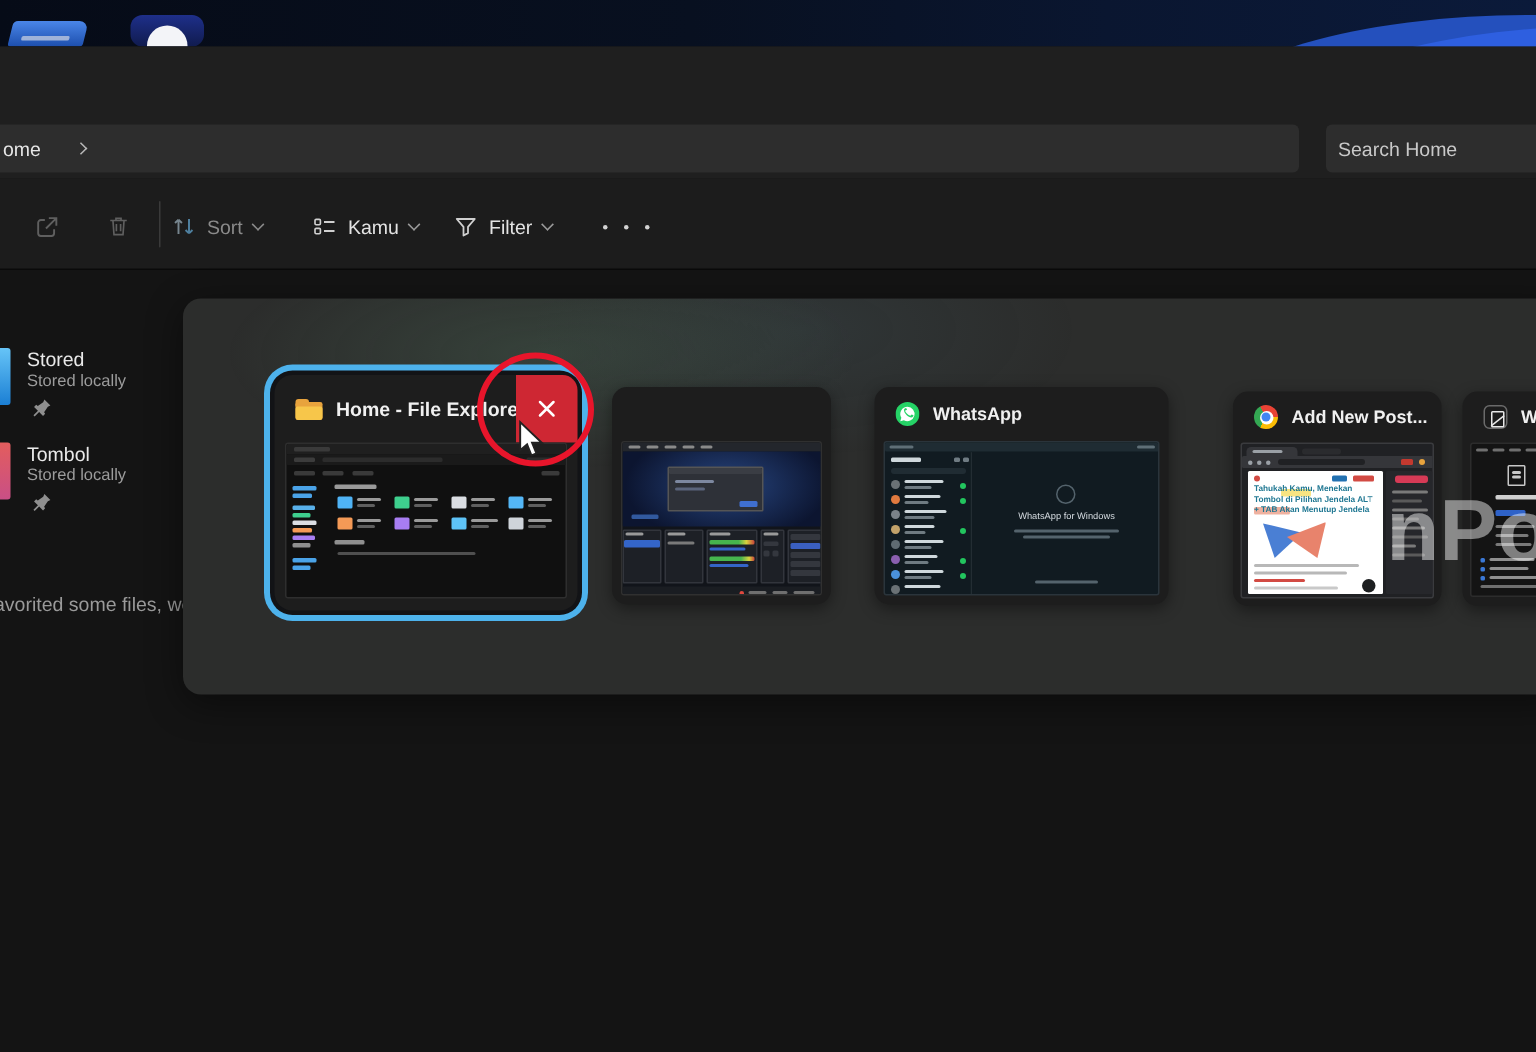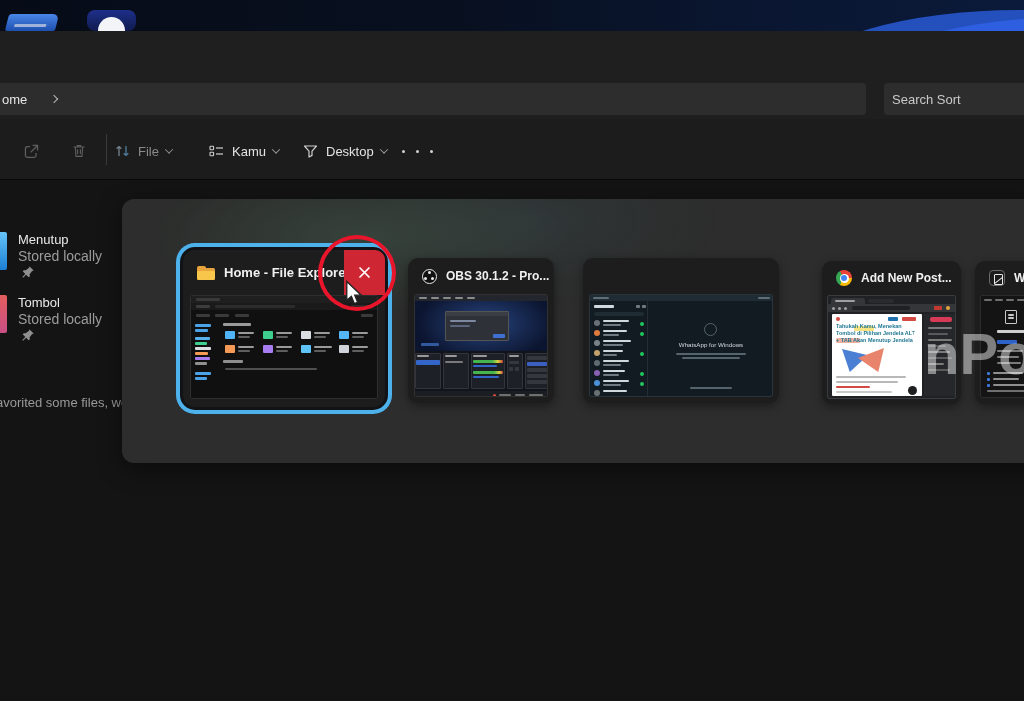--- a/index.html
+++ b/index.html
@@ -21,21 +21,21 @@
   #toolbar{left:0;top:119px;width:1024px;height:61px;background:#1c1c1c;border-bottom:1px solid #0a0a0a;}
   #body{left:0;top:180px;width:1024px;height:521px;background:#141414;}
   .bar-input{position:absolute;background:#2d2d2d;border-radius:4px;height:32px;top:3px;
     display:flex;align-items:center;color:#e6e6e6;font-size:13px;}
   .tbtn{position:absolute;top:18px;height:28px;display:flex;align-items:center;gap:7px;
     color:#e3e3e3;font-size:13px;border-radius:4px;}
   .tbtn.disabled{color:#8a8a8a;}
   .dotrow span{display:inline-block;width:3px;height:3px;border-radius:50%;background:#d2d2d2;margin:0 2px;}
   
   .side-label{position:absolute;left:18px;color:#e9e9e9;font-size:13px;}
-  .side-sub{position:absolute;left:18px;color:#9c9c9c;font-size:14px;}
+  .side-sub{position:absolute;left:18px;color:#9c9c9c;font-size:11px;}
   .sliver{position:absolute;left:0;width:7px;height:38px;border-radius:0 2px 2px 0;}
   
   #panel{left:122px;top:199px;width:920px;height:264px;border-radius:12px;background:#2c2d2c;
     box-shadow:0 6px 24px rgba(0,0,0,.45);}
   #panel:before{content:"";position:absolute;inset:0;border-radius:12px;
     background:radial-gradient(300px 110px at 26% 14%,rgba(96,150,118,.20),transparent 70%),
                radial-gradient(260px 120px at 45% 8%,rgba(80,130,150,.10),transparent 70%);}
   .card{position:absolute;background:#1d1d1d;border-radius:10px;box-shadow:0 3px 10px rgba(0,0,0,.4);}
   .card-title{position:absolute;left:0;top:0;right:0;display:flex;align-items:center;gap:9px;
     padding-left:14px;color:#f0f0f0;font-size:12.5px;font-weight:bold;}
@@ -80,21 +80,21 @@
   </div>
 
   <div id="titlebar" class="abs"></div>
 
   <div id="addr-row" class="abs">
     <div class="bar-input" style="left:-12px;width:878px;padding-left:14px;">
       <span>ome</span>
       <span class="chev chev-r" style="margin-left:24px;"></span>
     </div>
     <div class="bar-input" style="left:884px;width:150px;padding-left:8px;color:#c9c9c9;">
-      <span>Search Sort</span>
+      <span>Search Home</span>
     </div>
   </div>
 
   <div id="toolbar" class="abs">
     <div class="tbtn disabled" style="left:14px;width:34px;justify-content:center;">
       <svg width="17" height="17" viewBox="0 0 16 16">
         <path d="M6.5 3.5H4A1.7 1.7 0 0 0 2.3 5.2v6.6A1.7 1.7 0 0 0 4 13.5h6.6a1.7 1.7 0 0 0 1.7-1.7V9.3" stroke="#5f5f5f" stroke-width="1.2" fill="none"></path>
         <path d="M9 2.3h4.7V7M13.4 2.6 7.2 8.8" stroke="#5f5f5f" stroke-width="1.2" fill="none"></path>
       </svg>
     </div>
@@ -102,52 +102,52 @@
       <svg width="16" height="16" viewBox="0 0 16 16">
         <path d="M2.5 4h11M6.3 4V2.6h3.4V4M4.3 4l.7 9.4h6l.7-9.4M6.6 6.3v4.8M9.4 6.3v4.8" stroke="#5f5f5f" stroke-width="1.1" fill="none"></path>
       </svg>
     </div>
     <i class="d" style="left:106px;top:15px;width:1px;height:31px;background:#3a3a3a;"></i>
     <div class="tbtn disabled" style="left:114px;">
       <svg width="17" height="16" viewBox="0 0 17 16">
         <path d="M5 13V3.4M5 3.4 2.7 5.7M5 3.4l2.3 2.3" stroke="#77868f" stroke-width="1.3" fill="none"></path>
         <path d="M12 3v9.6M12 12.6l-2.3-2.3M12 12.6l2.3-2.3" stroke="#4e7f9e" stroke-width="1.3" fill="none"></path>
       </svg>
-      <span>File</span>
+      <span>Sort</span>
       <span class="chev" style="border-color:#8a8a8a;"></span>
     </div>
     <div class="tbtn" style="left:208px;">
       <svg width="17" height="16" viewBox="0 0 17 16">
         <rect x="2" y="3.2" width="3.6" height="3.6" rx="0.8" stroke="#d0d0d0" stroke-width="1.1" fill="none"></rect>
         <path d="M8 5h7" stroke="#d0d0d0" stroke-width="1.2"></path>
         <rect x="2" y="9.2" width="3.6" height="3.6" rx="0.8" stroke="#d0d0d0" stroke-width="1.1" fill="none"></rect>
         <path d="M8 11h7" stroke="#d0d0d0" stroke-width="1.2"></path>
       </svg>
       <span>Kamu</span>
       <span class="chev"></span>
     </div>
     <div class="tbtn" style="left:302px;">
       <svg width="17" height="16" viewBox="0 0 17 16">
         <path d="M2.5 3h12L10 8.2v4.2l-3 1.6V8.2z" stroke="#d0d0d0" stroke-width="1.2" fill="none" stroke-linejoin="round"></path>
       </svg>
-      <span>Desktop</span>
+      <span>Filter</span>
       <span class="chev"></span>
     </div>
     <div class="tbtn dotrow" style="left:398px;width:38px;justify-content:center;">
       <span></span>
         <span></span>
         <span></span>
     </div>
   </div>
 
   <div id="body" class="abs">
 
     <div>
       <span class="sliver" style="top:52px;background:linear-gradient(180deg,#66c4f7,#1b7fd4);"></span>
-      <span class="side-label" style="top:52px;">Menutup</span>
+      <span class="side-label" style="top:52px;">Stored</span>
       <span class="side-sub" style="top:68px;">Stored locally</span>
       <svg class="abs" style="left:21px;top:85px;" width="14" height="14" viewBox="0 0 14 14">
         <path d="M8.6 1.4 12.6 5.4 10.9 6.2 8.4 9.8 9.1 10.9 7.7 12.3 5.1 9.7 2.1 12.7 1.3 11.9 4.3 8.9 1.7 6.3 3.1 4.9 4.2 5.6 7.8 3.1z" fill="#8f8f8f"></path>
       </svg>
     </div>
 
     <div>
       <span class="sliver" style="top:115px;background:linear-gradient(180deg,#e35d5d,#c94f86);"></span>
       <span class="side-label" style="top:115px;">Tombol</span>
       <span class="side-sub" style="top:131px;">Stored locally</span>
@@ -227,28 +227,20 @@
       <i class="d" style="left:148px;top:49px;width:10px;height:8px;background:#cfd4da;"></i>
       <i class="d" style="left:161px;top:50px;width:16px;height:2px;background:#9a9a9a;"></i>
       <i class="d" style="left:161px;top:54px;width:12px;height:2px;background:#5f5f5f;"></i>
 
       <i class="d" style="left:32px;top:64px;width:20px;height:3px;background:#8f8f8f;"></i>
       <i class="d" style="left:34px;top:72px;width:92px;height:2px;background:#4f4f4f;"></i>
     </div>
   </div>
 
   <div class="card abs" style="left:408px;top:258px;width:146px;height:145px;z-index:11;">
-    <div class="card-title" style="height:36px;font-size:12px;">
-      <span class="obs">
-        <span style="left:4.6px;top:1px;"></span>
-          <span style="left:1px;top:7px;"></span>
-          <span style="left:8.2px;top:7px;"></span>
-      </span>
-      <span>OBS 30.1.2 - Pro...</span>
-    </div>
     <div class="mini" style="left:6px;top:36px;width:134px;height:103px;background:#11141a;border:1px solid #303030;">
       <i class="d" style="left:0;top:0;width:134px;height:6px;background:#23262c;"></i>
       <i class="d" style="left:4px;top:2px;width:8px;height:2px;background:#8a8a8a;"></i>
       <i class="d" style="left:16px;top:2px;width:8px;height:2px;background:#8a8a8a;"></i>
       <i class="d" style="left:28px;top:2px;width:8px;height:2px;background:#8a8a8a;"></i>
       <i class="d" style="left:40px;top:2px;width:8px;height:2px;background:#8a8a8a;"></i>
       <i class="d" style="left:52px;top:2px;width:8px;height:2px;background:#8a8a8a;"></i>
       <i class="d" style="left:0;top:6px;width:134px;height:50px;background:radial-gradient(90px 50px at 52% 45%,#27457f,#0c1530 75%);"></i>
       <i class="d" style="left:30px;top:16px;width:64px;height:30px;background:#2e3138;border:1px solid #555;"></i>
       <i class="d" style="left:31px;top:17px;width:62px;height:4px;background:#3a3d44;"></i>
@@ -283,20 +275,28 @@
 
       <i class="d" style="left:0;top:96px;width:134px;height:7px;background:#1a1d22;"></i>
       <i class="d" style="left:78px;top:99px;width:3px;height:3px;border-radius:50%;background:#e0483e;"></i>
       <i class="d" style="left:84px;top:99px;width:12px;height:2px;background:#6f6f6f;"></i>
       <i class="d" style="left:100px;top:99px;width:10px;height:2px;background:#6f6f6f;"></i>
       <i class="d" style="left:114px;top:99px;width:14px;height:2px;background:#6f6f6f;"></i>
     </div>
   </div>
 
   <div class="card abs" style="left:583px;top:258px;width:196px;height:145px;z-index:11;">
+    <div class="card-title" style="height:36px;font-size:12px;">
+      <svg width="16" height="16" viewBox="0 0 16 16">
+        <circle cx="8" cy="8" r="8" fill="#25d366"></circle>
+        <path d="M8 3.2a4.8 4.8 0 0 0-4.1 7.3L3.2 12.8l2.4-.6A4.8 4.8 0 1 0 8 3.2z" fill="#fff"></path>
+        <path d="M6.3 5.8c.8 1.6 1.9 2.7 3.6 3.4l.9-.9 1.2.6c-.1.9-.6 1.4-1.5 1.4-2 0-4.8-2.8-4.8-4.8 0-.9.5-1.4 1.4-1.5l.6 1.2z" fill="#25d366"></path>
+      </svg>
+      <span>WhatsApp</span>
+    </div>
     <div class="mini" style="left:6px;top:36px;width:184px;height:103px;background:#111b21;border:1px solid #2a343b;">
       <i class="d" style="left:0;top:0;width:184px;height:6px;background:#1f2c33;"></i>
       <i class="d" style="left:3px;top:2px;width:16px;height:2px;background:#5f6f77;"></i>
       <i class="d" style="left:168px;top:2px;width:12px;height:2px;background:#5f6f77;"></i>
       <i class="d" style="left:0;top:6px;width:58px;height:97px;border-right:1px solid #232d33;"></i>
       <i class="d" style="left:4px;top:10px;width:20px;height:3px;background:#cfd8dc;"></i>
       <i class="d" style="left:46px;top:10px;width:4px;height:3px;background:#6f7b82;"></i>
       <i class="d" style="left:52px;top:10px;width:4px;height:3px;background:#6f7b82;"></i>
       <i class="d" style="left:4px;top:17px;width:50px;height:4px;background:#202c33;border-radius:2px;"></i>
 

